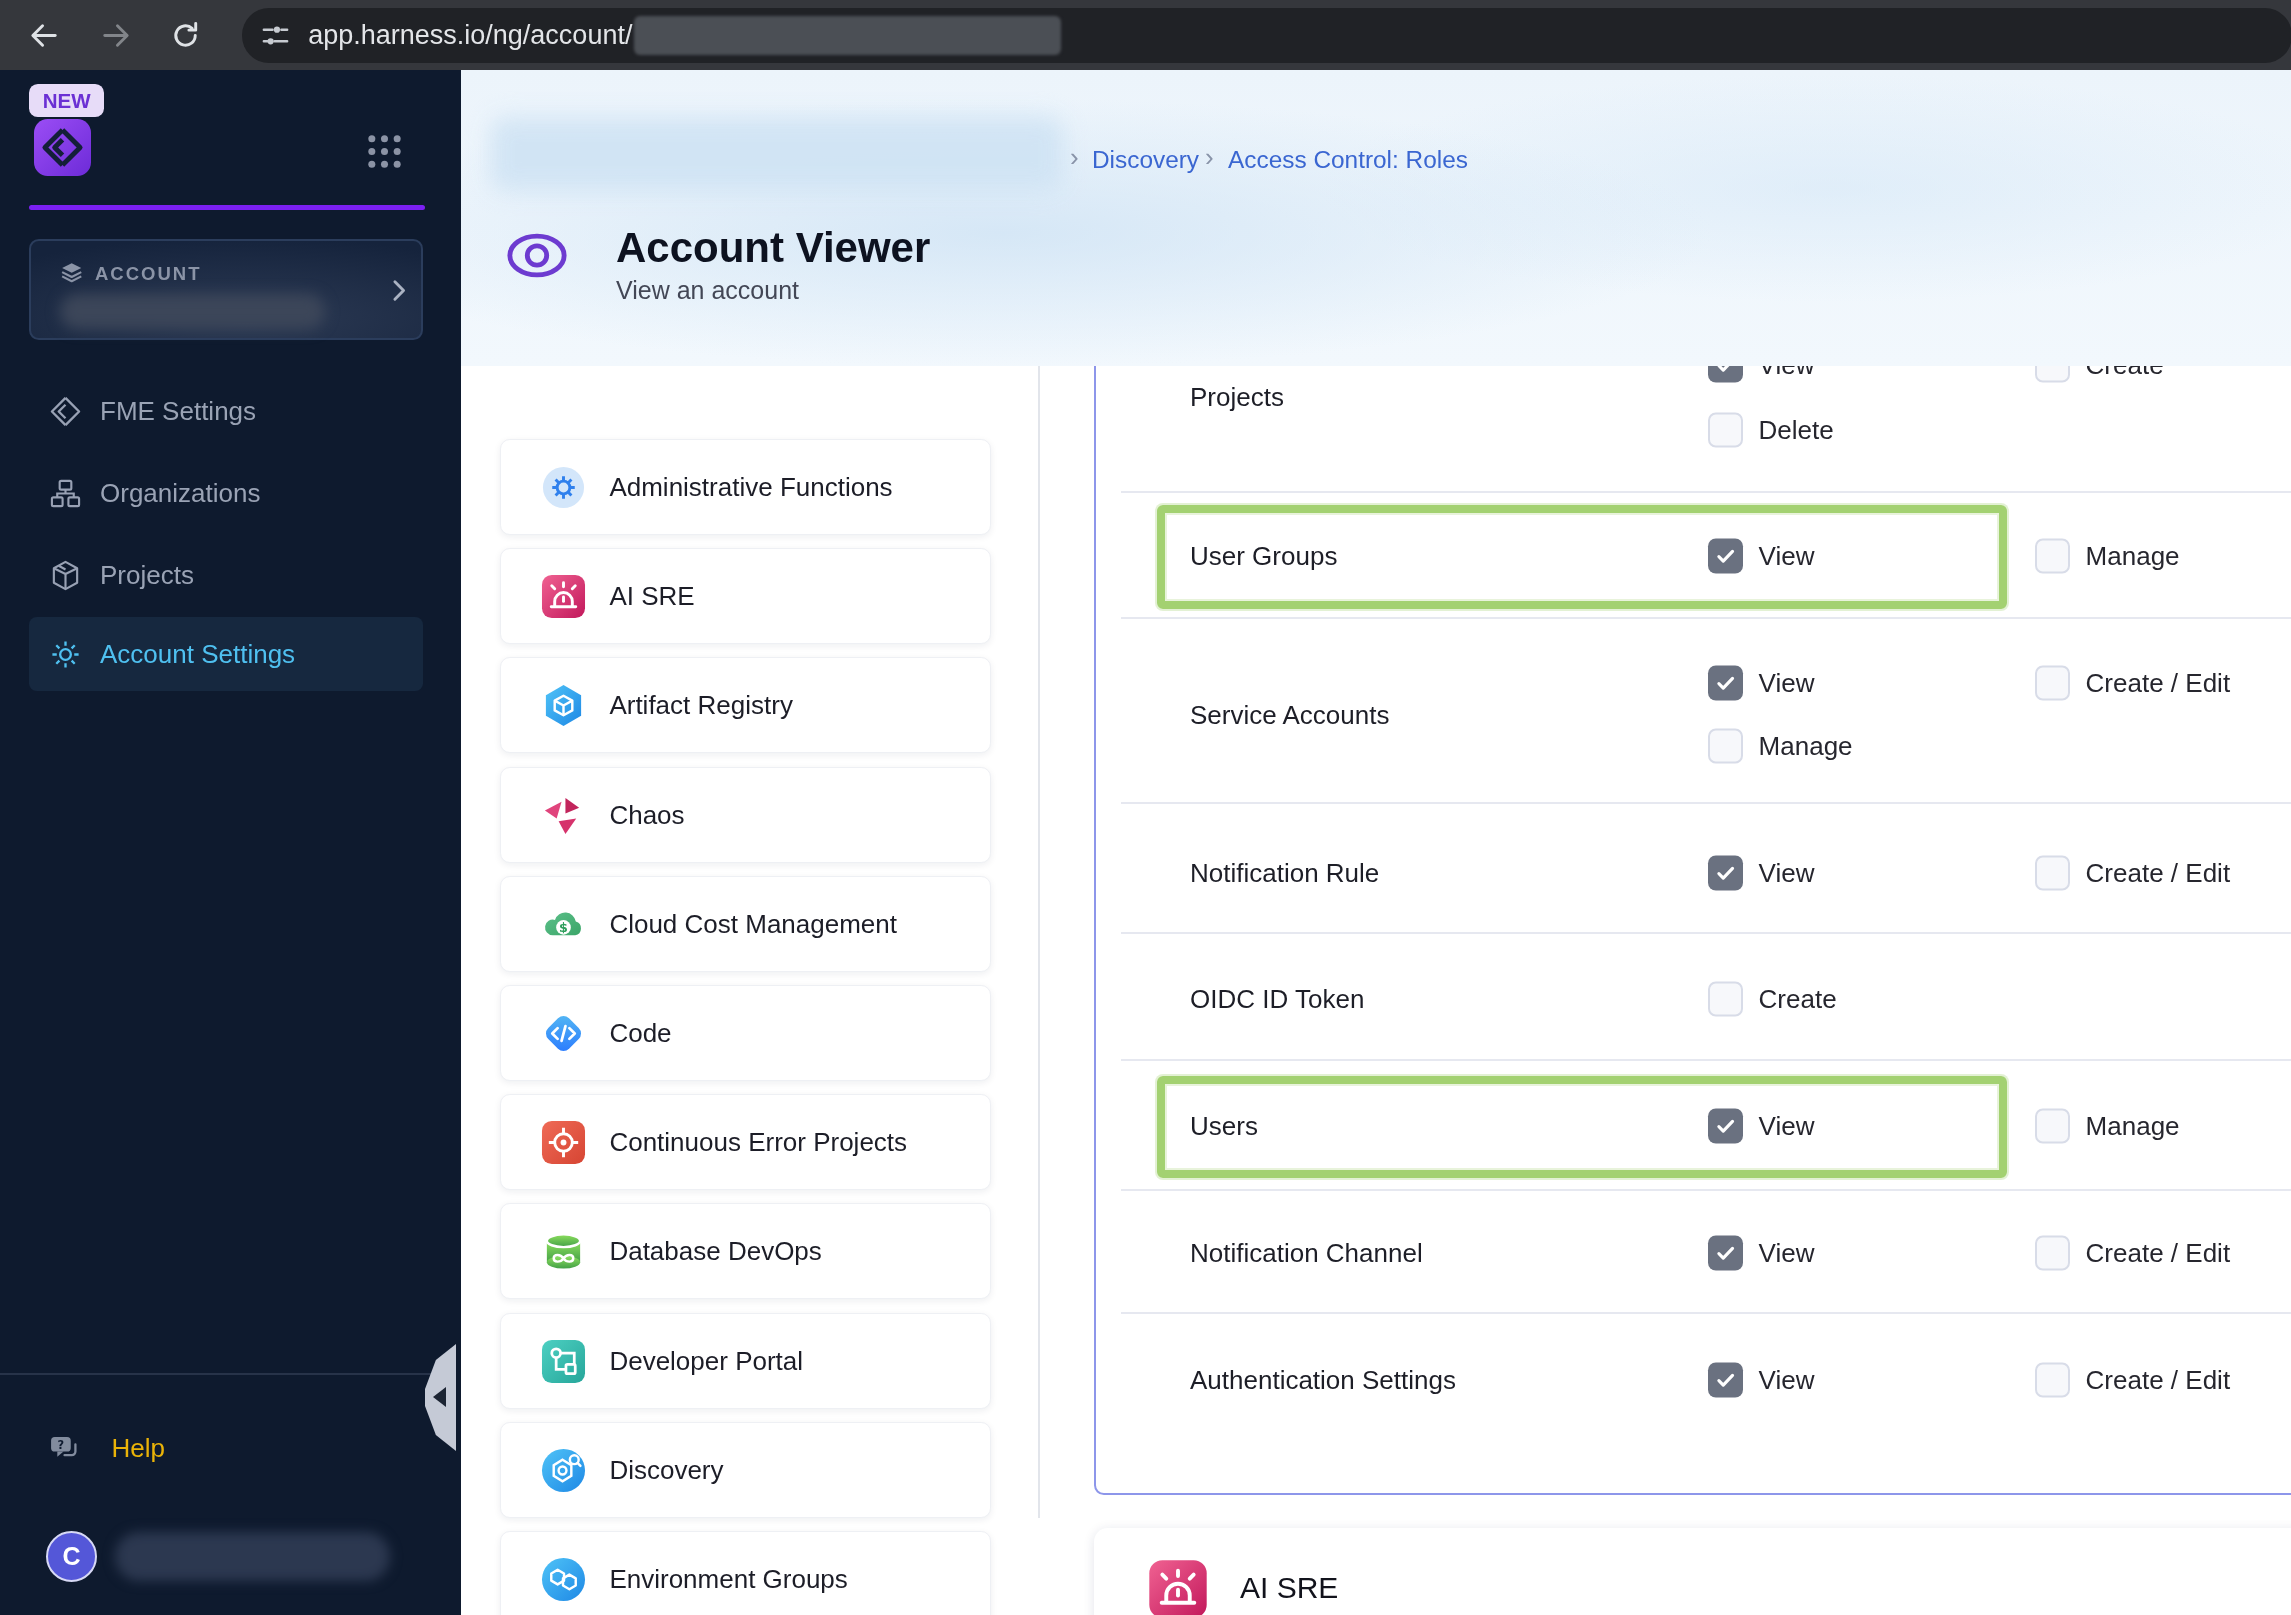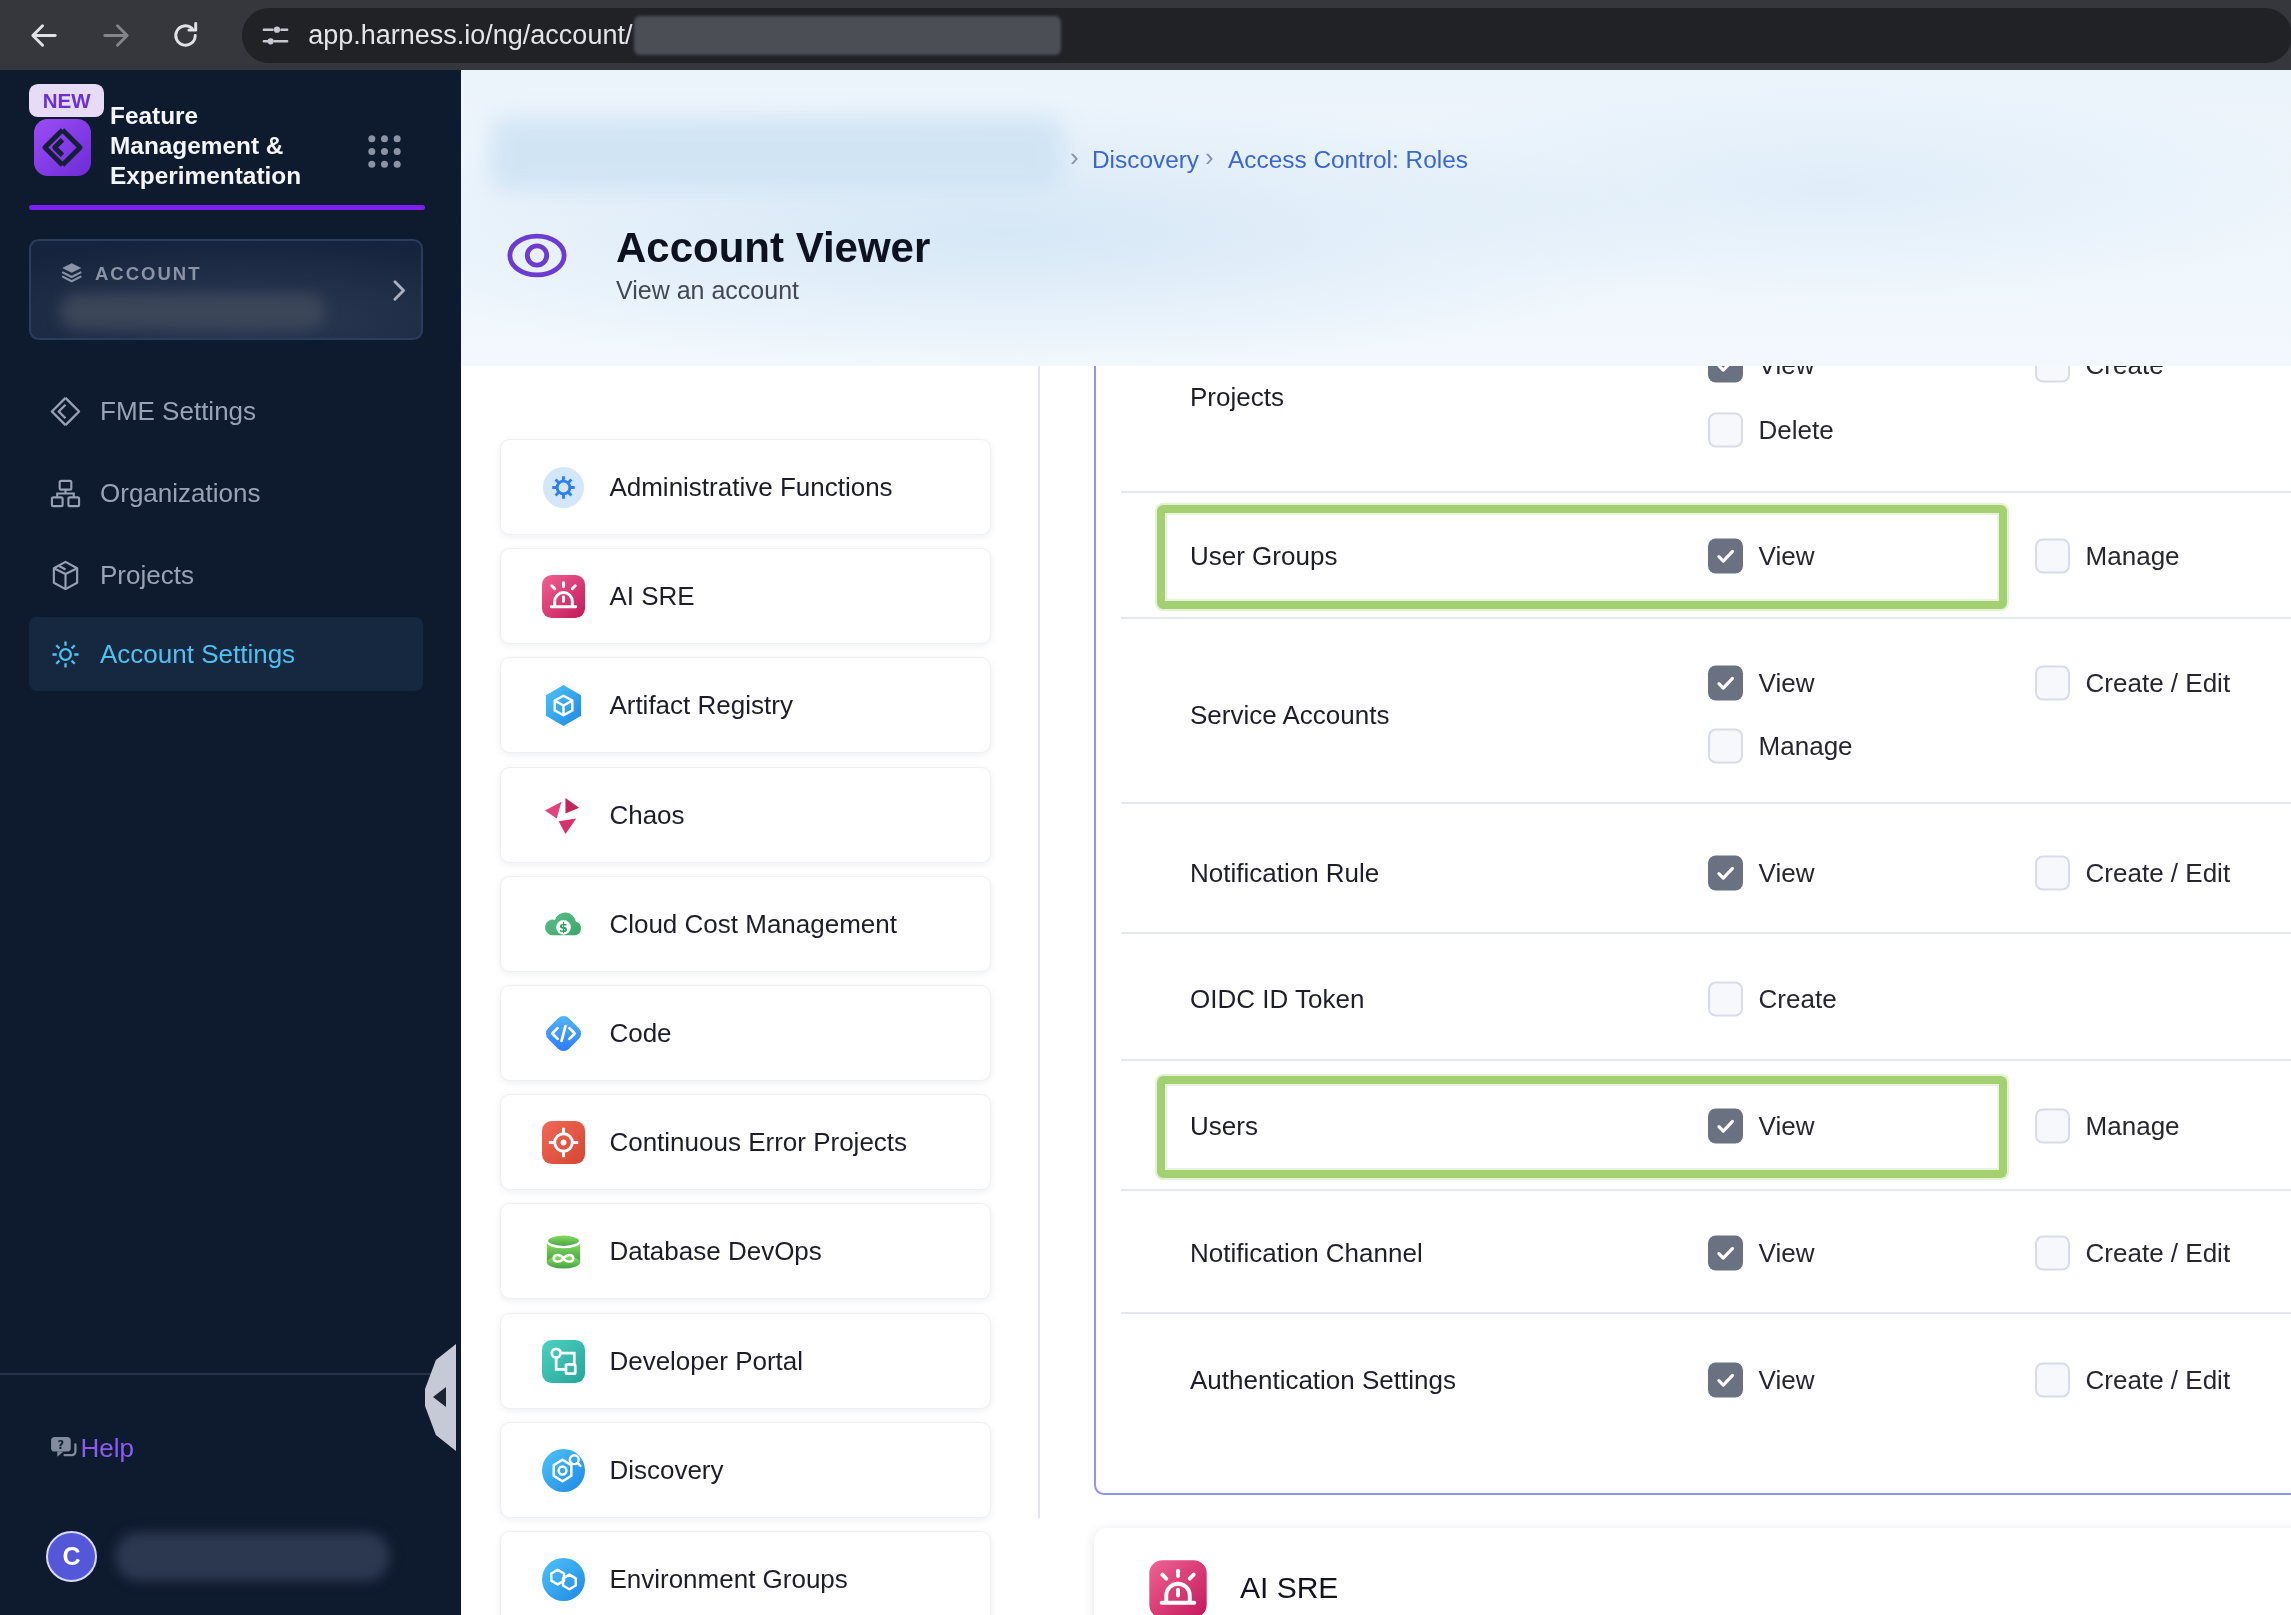--- a/index.html
+++ b/index.html
@@ -34,21 +34,21 @@
     background:radial-gradient(120% 120% at 55% 80%,#2c3a54 0%,#15233c 70%);}
   #account-label{left:64px;top:22.4px;color:#8b94a7;font-weight:bold;font-size:18.5px;letter-spacing:2px;}
   #account-name-blur{left:29px;top:53px;width:265px;height:35px;border-radius:17.6px;background:#3c4659;filter:blur(6.8px);}
   .side-item{left:29px;width:394px;height:62px;display:flex;align-items:center;border-radius:7.8px;}
   .side-item .s-ic{width:33px;height:33px;margin-left:19.5px;flex:none;}
   .side-item .s-label{margin-left:18.5px;color:#9aa3b5;font-size:26px;}
   .side-item.active{background:#16283f;}
   .side-item.active .s-label{color:#4fc0f0;}
   #side-divider{left:0;top:1303px;width:453px;height:2px;background:#273349;}
   #help-item{left:29px;top:1348px;width:293px;height:60px;display:flex;align-items:center;}
-  #help-label{margin-left:3px;color:#8b5cf6;font-size:26px;}
+  #help-label{margin-left:34px;color:#eab308;font-size:26px;}
   #avatar{left:46px;top:1461px;width:51px;height:51px;border-radius:50%;background:#5457d8;
     border:2.9px solid #d7d9f5;box-sizing:border-box;display:flex;align-items:center;justify-content:center;
     color:#fff;font-weight:bold;font-size:25px;}
   #user-name-blur{left:115px;top:1462px;width:275px;height:49px;border-radius:24.4px;background:#2c3850;filter:blur(5.9px);}
   #collapse-handle{left:425px;top:1344px;width:31px;height:107px;background:#c5cad6;
     clip-path:polygon(100% 0%,35% 15%,0% 42%,0% 58%,35% 85%,100% 100%);z-index:7;}
   #collapse-arrow{left:433px;top:1387px;width:0;height:0;border-top:10.7px solid transparent;
     border-bottom:10.7px solid transparent;border-right:13.7px solid #1c2433;z-index:8;}
 
   
@@ -166,21 +166,20 @@
   <div id="new-badge" class="abs">NEW</div>
   <div id="side-logo" class="abs">
     <svg width="43" height="43" viewBox="0 0 44 44">
         <g stroke="#141f38" stroke-width="5" fill="none" stroke-linejoin="round">
           <path d="M22 4L4 22l18 18"></path>
           <path d="M22 4l18 18-18 18"></path>
           <path d="M22 14l-8 8 8 8"></path>
         </g>
       </svg>
   </div>
-  <div id="product-name" class="abs">Feature Management &amp; Experimentation</div>
   <svg id="grid-icon" class="abs" viewBox="0 0 40 40">
       <g fill="#8b93a5">
         <circle cx="7" cy="7" r="3.6"></circle>
         <circle cx="20" cy="7" r="3.6"></circle>
         <circle cx="33" cy="7" r="3.6"></circle>
         <circle cx="7" cy="20" r="3.6"></circle>
         <circle cx="20" cy="20" r="3.6"></circle>
         <circle cx="33" cy="20" r="3.6"></circle>
         <circle cx="7" cy="33" r="3.6"></circle>
         <circle cx="20" cy="33" r="3.6"></circle>

